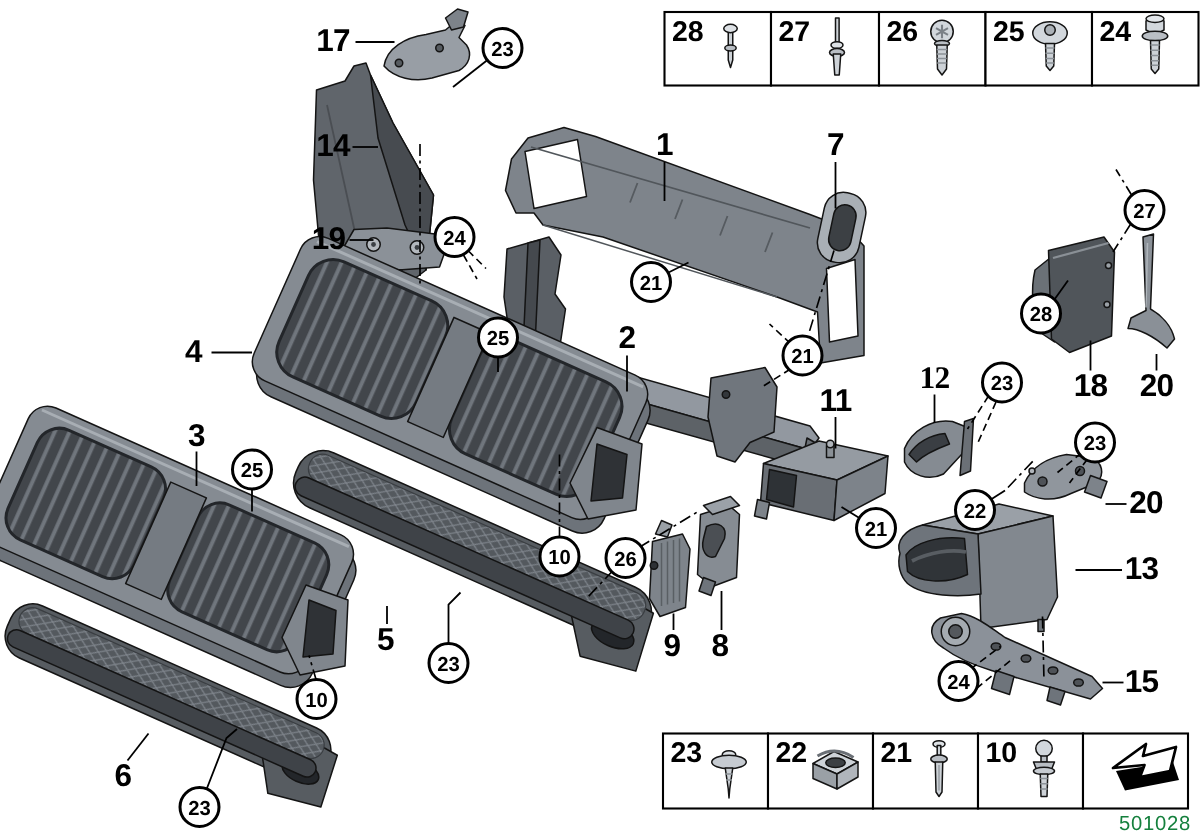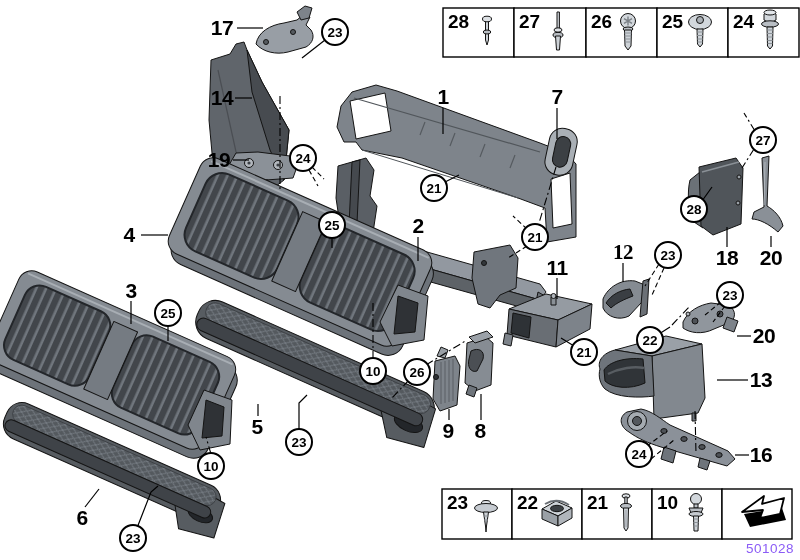--- a/index.html
+++ b/index.html
@@ -9,21 +9,21 @@
   .overlay{position:absolute;left:0;top:0;width:800px;height:560px;pointer-events:none;border-radius:16px;}
   .co-plain{position:absolute;transform:translate(-50%,-50%);
             font-weight:700;font-size:21px;color:#000;letter-spacing:-0.5px;
             pointer-events:auto;white-space:nowrap;}
   .co-circled{position:absolute;transform:translate(-50%,-50%);
             width:24px;height:24px;border:2.2px solid #000;border-radius:50%;
             background:#fff;display:flex;align-items:center;justify-content:center;
             font-weight:700;font-size:13.5px;color:#000;pointer-events:auto;}
   .legend-label{position:absolute;font-weight:700;font-size:19px;color:#000;
             pointer-events:auto;}
-  .doc-number{position:absolute;right:6px;top:541px;font-size:13.5px;color:#8b5cf6;
+  .doc-number{position:absolute;right:6px;top:541px;font-size:13.5px;color:#15803d;
             letter-spacing:0.5px;}
   .ld{stroke:#000;stroke-width:1.2;fill:none;}
   .ldash{stroke:#000;stroke-width:1.1;fill:none;stroke-dasharray:5 3;}
   .ldd{stroke:#000;stroke-width:1.1;fill:none;stroke-dasharray:8 3 2 3;}
   .pp{stroke:#141414;stroke-width:1;stroke-linejoin:round;}
   .box{fill:#fff;stroke:#000;stroke-width:1.4;}
 </style>
 </head>
 <body>
 
@@ -364,21 +364,21 @@
       <div class="co-plain" style="left: 131px; top: 291px;">3</div>
       <div class="co-plain" style="left: 623px; top: 252px; font-family: Liberation Serif, serif;">12</div>
       <div class="co-plain" style="left: 557px; top: 268px;">11</div>
       <div class="co-plain" style="left: 727px; top: 258px;">18</div>
       <div class="co-plain" style="left: 771px; top: 258px;">20</div>
       <div class="co-plain" style="left: 764px; top: 336px;">20</div>
       <div class="co-plain" style="left: 761px; top: 380px;">13</div>
       <div class="co-plain" style="left: 257px; top: 427px;">5</div>
       <div class="co-plain" style="left: 448px; top: 431px;">9</div>
       <div class="co-plain" style="left: 480px; top: 431px;">8</div>
-      <div class="co-plain" style="left: 761px; top: 455px;">16</div>
+      <div class="co-plain" style="left: 761px; top: 455px;">15</div>
       <div class="co-plain" style="left: 82px; top: 518px;">6</div>
       <div class="co-circled" style="left: 335px; top: 32px;">23</div>
       <div class="co-circled" style="left: 303px; top: 158px;">24</div>
       <div class="co-circled" style="left: 434px; top: 188px;">21</div>
       <div class="co-circled" style="left: 332px; top: 225px;">25</div>
       <div class="co-circled" style="left: 763px; top: 140px;">27</div>
       <div class="co-circled" style="left: 694px; top: 209px;">28</div>
       <div class="co-circled" style="left: 535px; top: 237px;">21</div>
       <div class="co-circled" style="left: 668px; top: 255px;">23</div>
       <div class="co-circled" style="left: 168px; top: 313px;">25</div>

